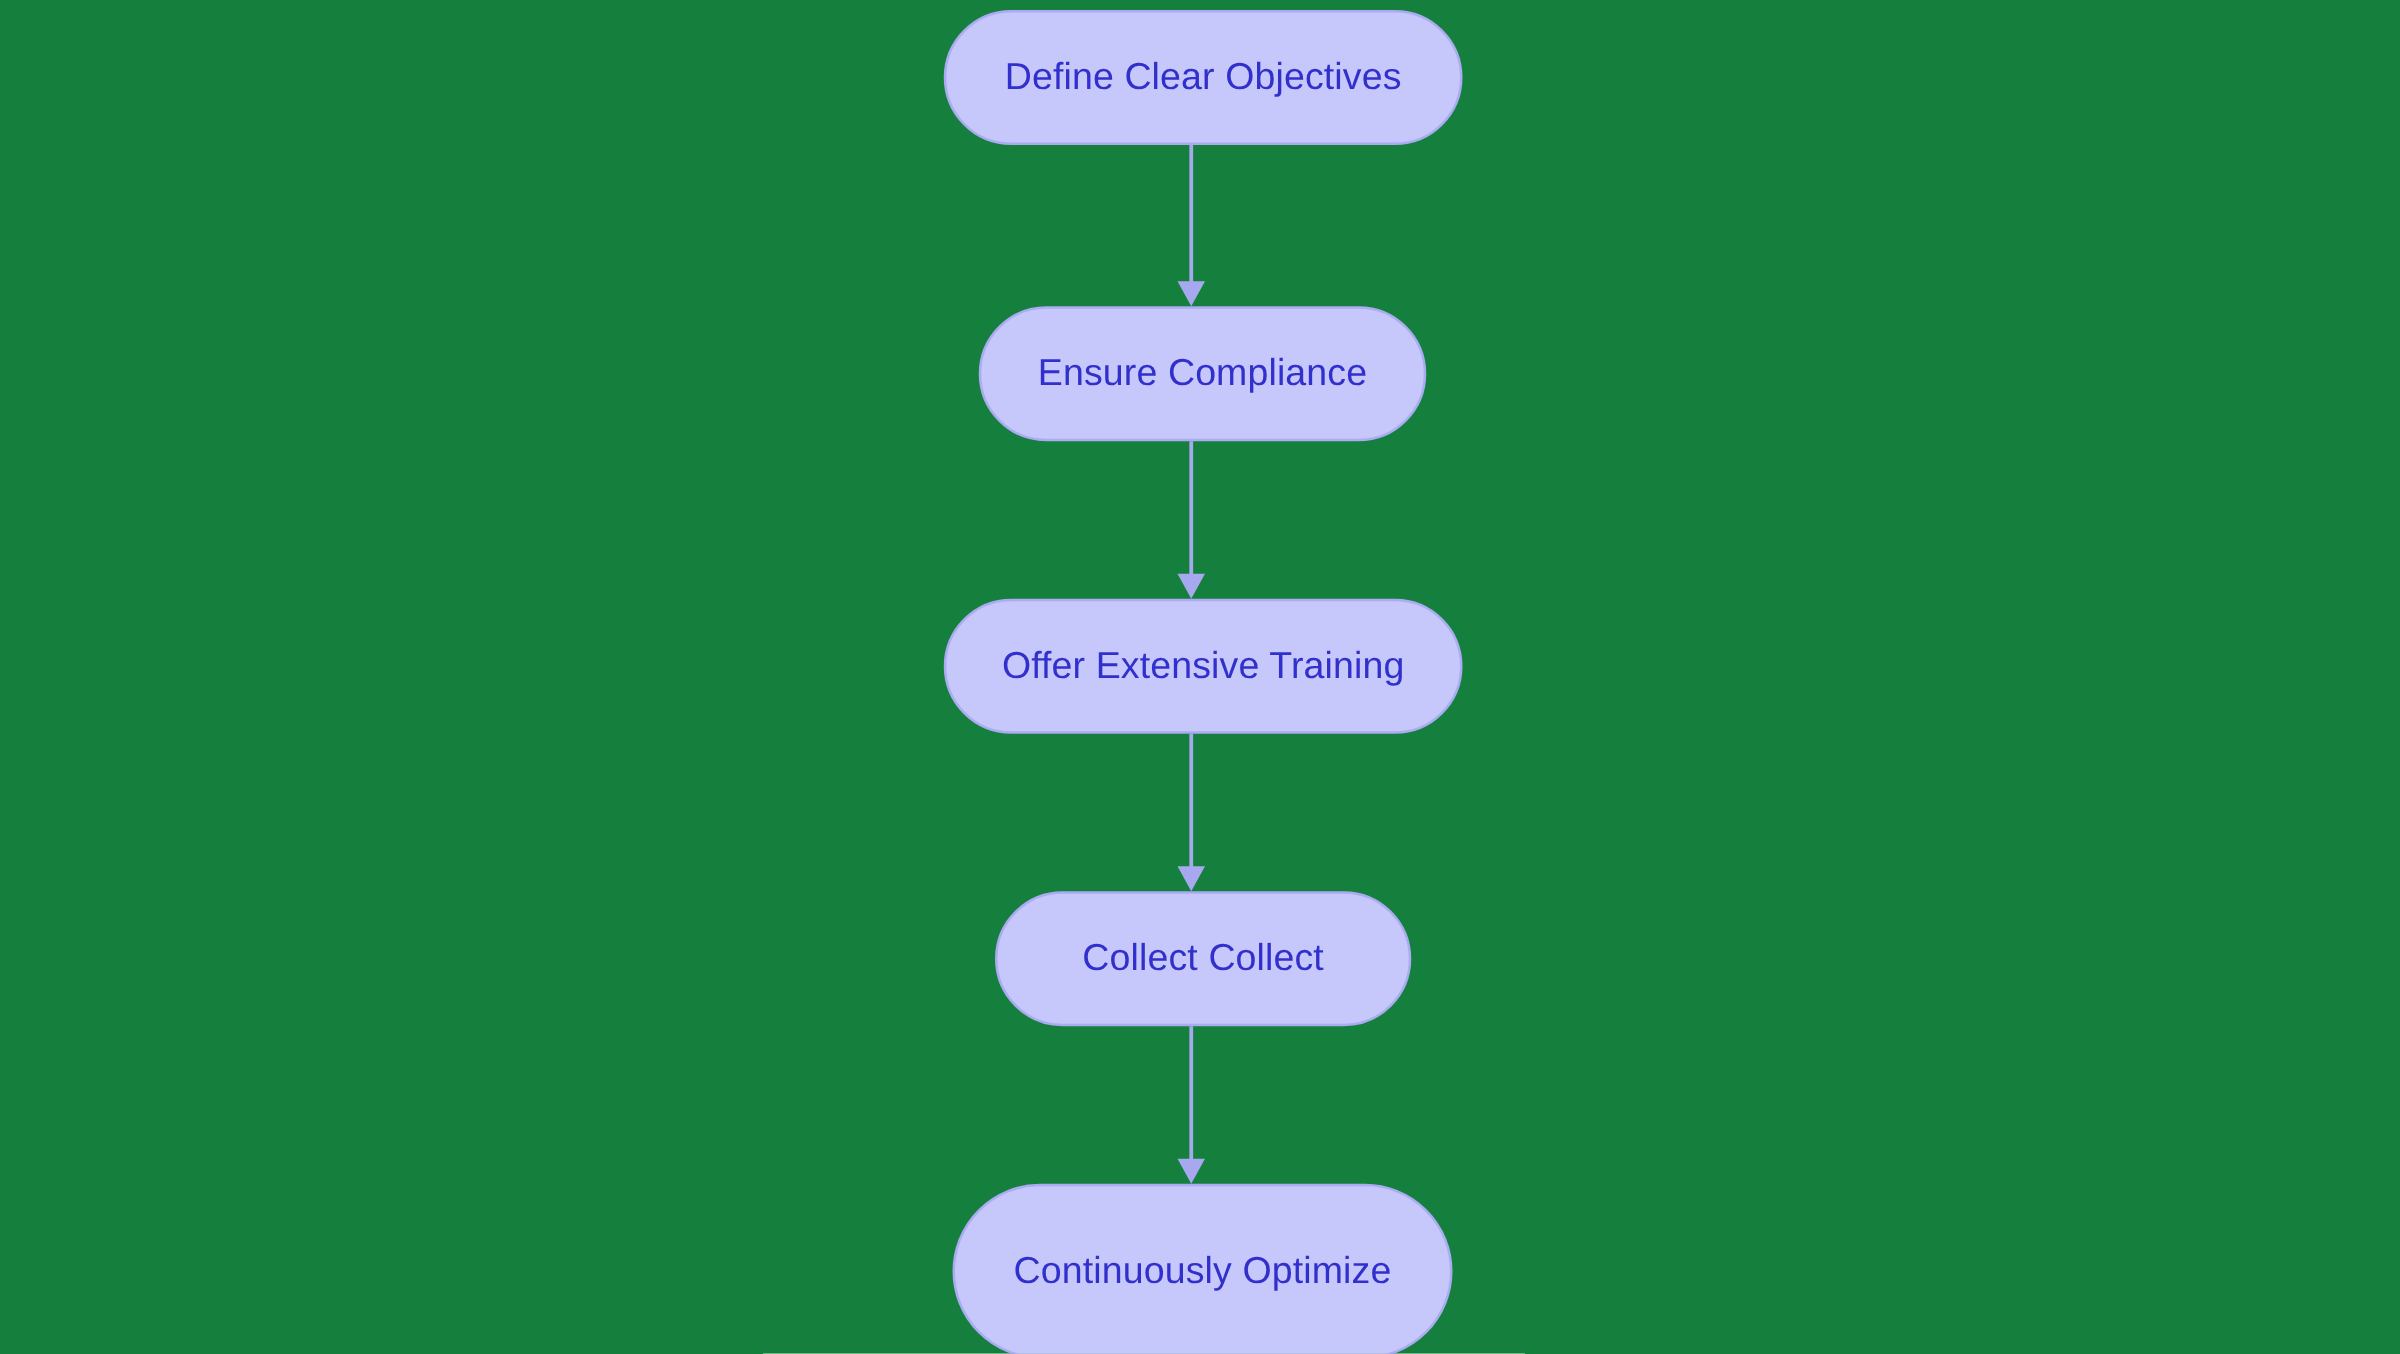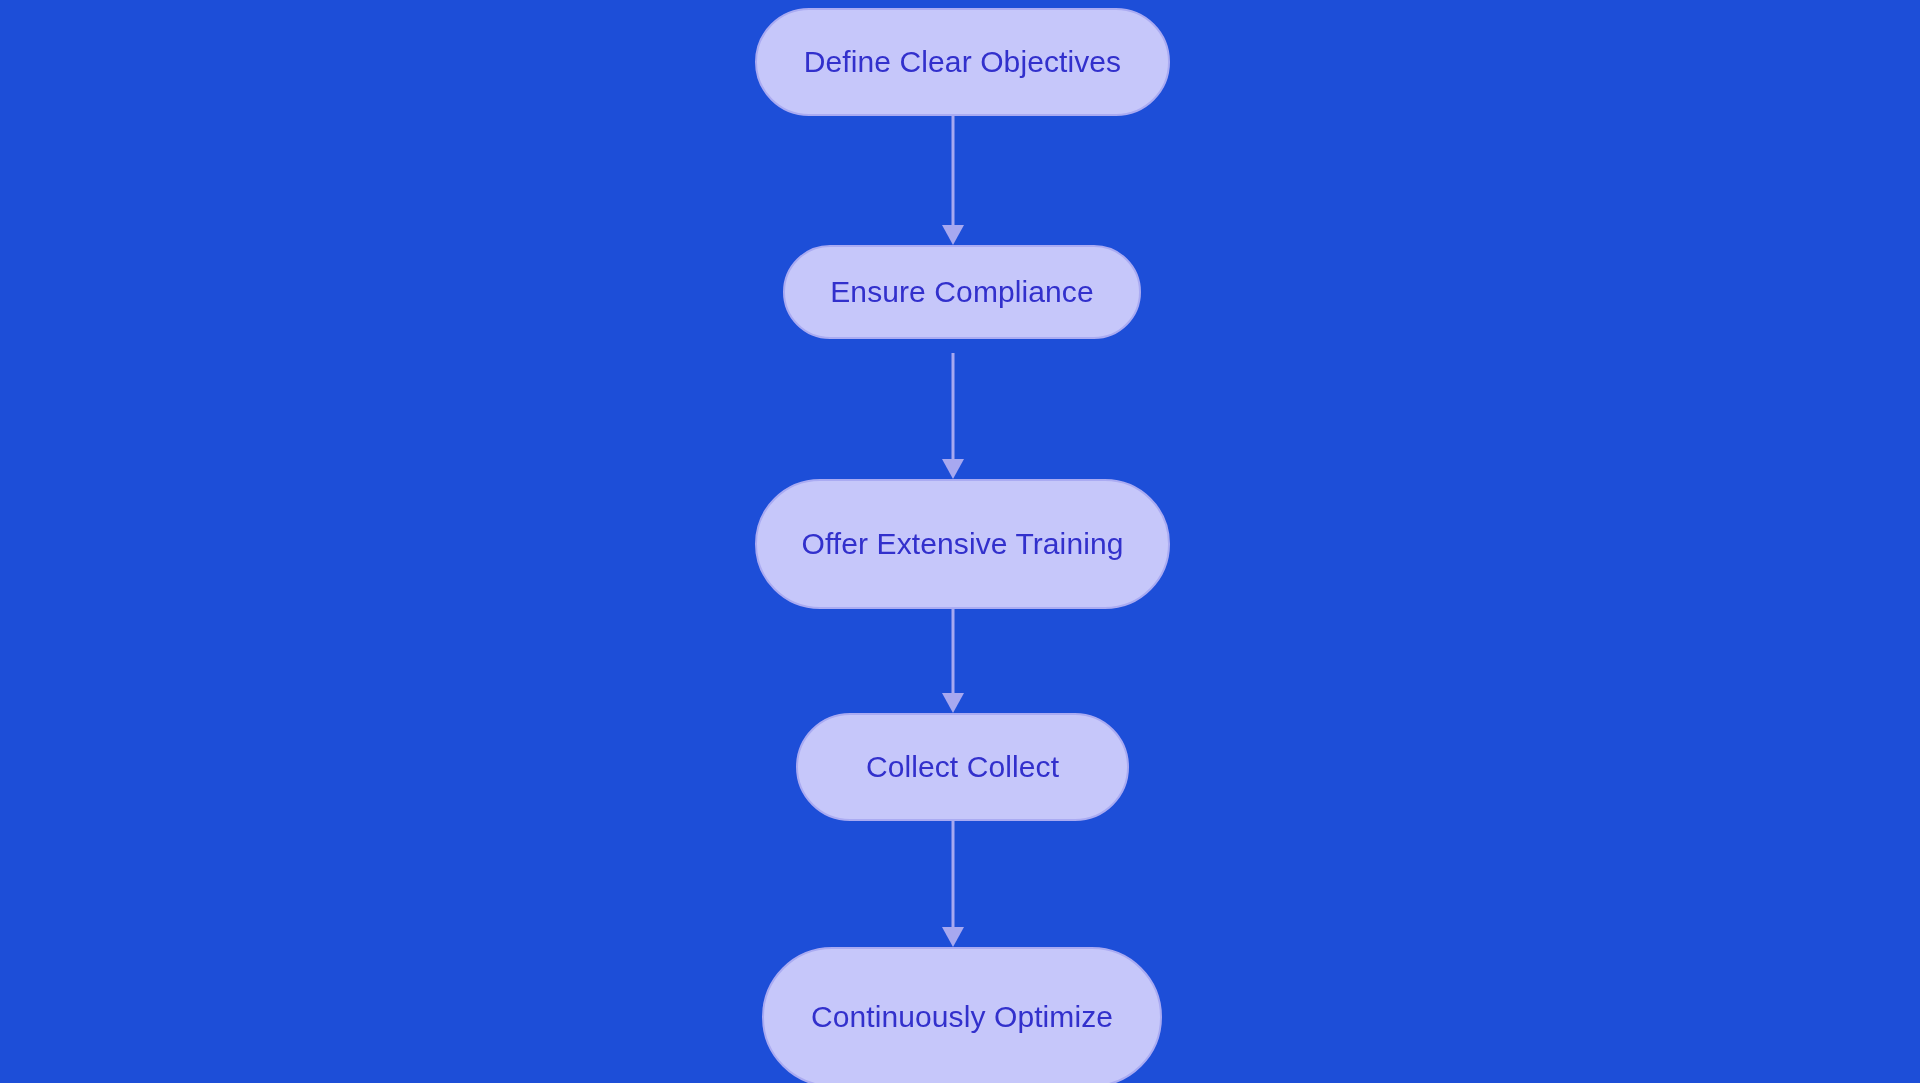--- a/index.html
+++ b/index.html
@@ -64,21 +64,21 @@
     width: 0;
     height: 0;
     border-left: 11px solid transparent;
     border-right: 11px solid transparent;
     border-top: 20px solid #a7a8f0;
   }
 </style>
 </head>
 <body style="background: rgb(255, 255, 255);">
 
-<div id="flow-canvas" style="background: #1d4ed8;">
+<div id="flow-canvas" style="background: #15803d;">
 
   <div class="connector" style="left: 940.5px; top: 116px; height: 129px; width: 24px;">
     <div class="connector-line" style="height: 111px; background: rgb(167, 168, 240);"></div>
     <div class="connector-head" style="border-top-color: rgb(167, 168, 240);"></div>
   </div>
 
   <div class="connector" style="left: 940.5px; top: 353px; height: 126px; width: 24px;">
     <div class="connector-line" style="height: 108px; background: rgb(167, 168, 240);"></div>
     <div class="connector-head" style="border-top-color: rgb(167, 168, 240);"></div>
   </div>
@@ -90,25 +90,25 @@
 
   <div class="connector" style="left: 940.5px; top: 821px; height: 126px; width: 24px;">
     <div class="connector-line" style="height: 108px; background: rgb(167, 168, 240);"></div>
     <div class="connector-head" style="border-top-color: rgb(167, 168, 240);"></div>
   </div>
 
   <div class="node" style="left: 755px; top: 8px; width: 415px; height: 108px; background: rgb(198, 199, 250); border-color: rgb(170, 171, 242);">
     <span class="node-label" style="color: rgb(50, 48, 204);">Define Clear Objectives</span>
   </div>
 
-  <div class="node" style="left: 783px; top: 245px; width: 358px; height: 94px; background: rgb(198, 199, 250); border-color: rgb(170, 171, 242);">
+  <div class="node" style="left: 783px; top: 245px; width: 358px; height: 108px; background: rgb(198, 199, 250); border-color: rgb(170, 171, 242);">
     <span class="node-label" style="color: rgb(50, 48, 204);">Ensure Compliance</span>
   </div>
 
-  <div class="node" style="left: 755px; top: 479px; width: 415px; height: 130px; background: rgb(198, 199, 250); border-color: rgb(170, 171, 242);">
+  <div class="node" style="left: 755px; top: 479px; width: 415px; height: 108px; background: rgb(198, 199, 250); border-color: rgb(170, 171, 242);">
     <span class="node-label" style="color: rgb(50, 48, 204);">Offer Extensive Training</span>
   </div>
 
   <div class="node" style="left: 796px; top: 713px; width: 333px; height: 108px; background: rgb(198, 199, 250); border-color: rgb(170, 171, 242);">
     <span class="node-label" style="color: rgb(50, 48, 204);">Collect Collect</span>
   </div>
 
   <div class="node" style="left: 762px; top: 947px; width: 400px; height: 140px; background: rgb(198, 199, 250); border-color: rgb(170, 171, 242);">
     <span class="node-label" style="color: rgb(50, 48, 204);">Continuously Optimize</span>
   </div>

